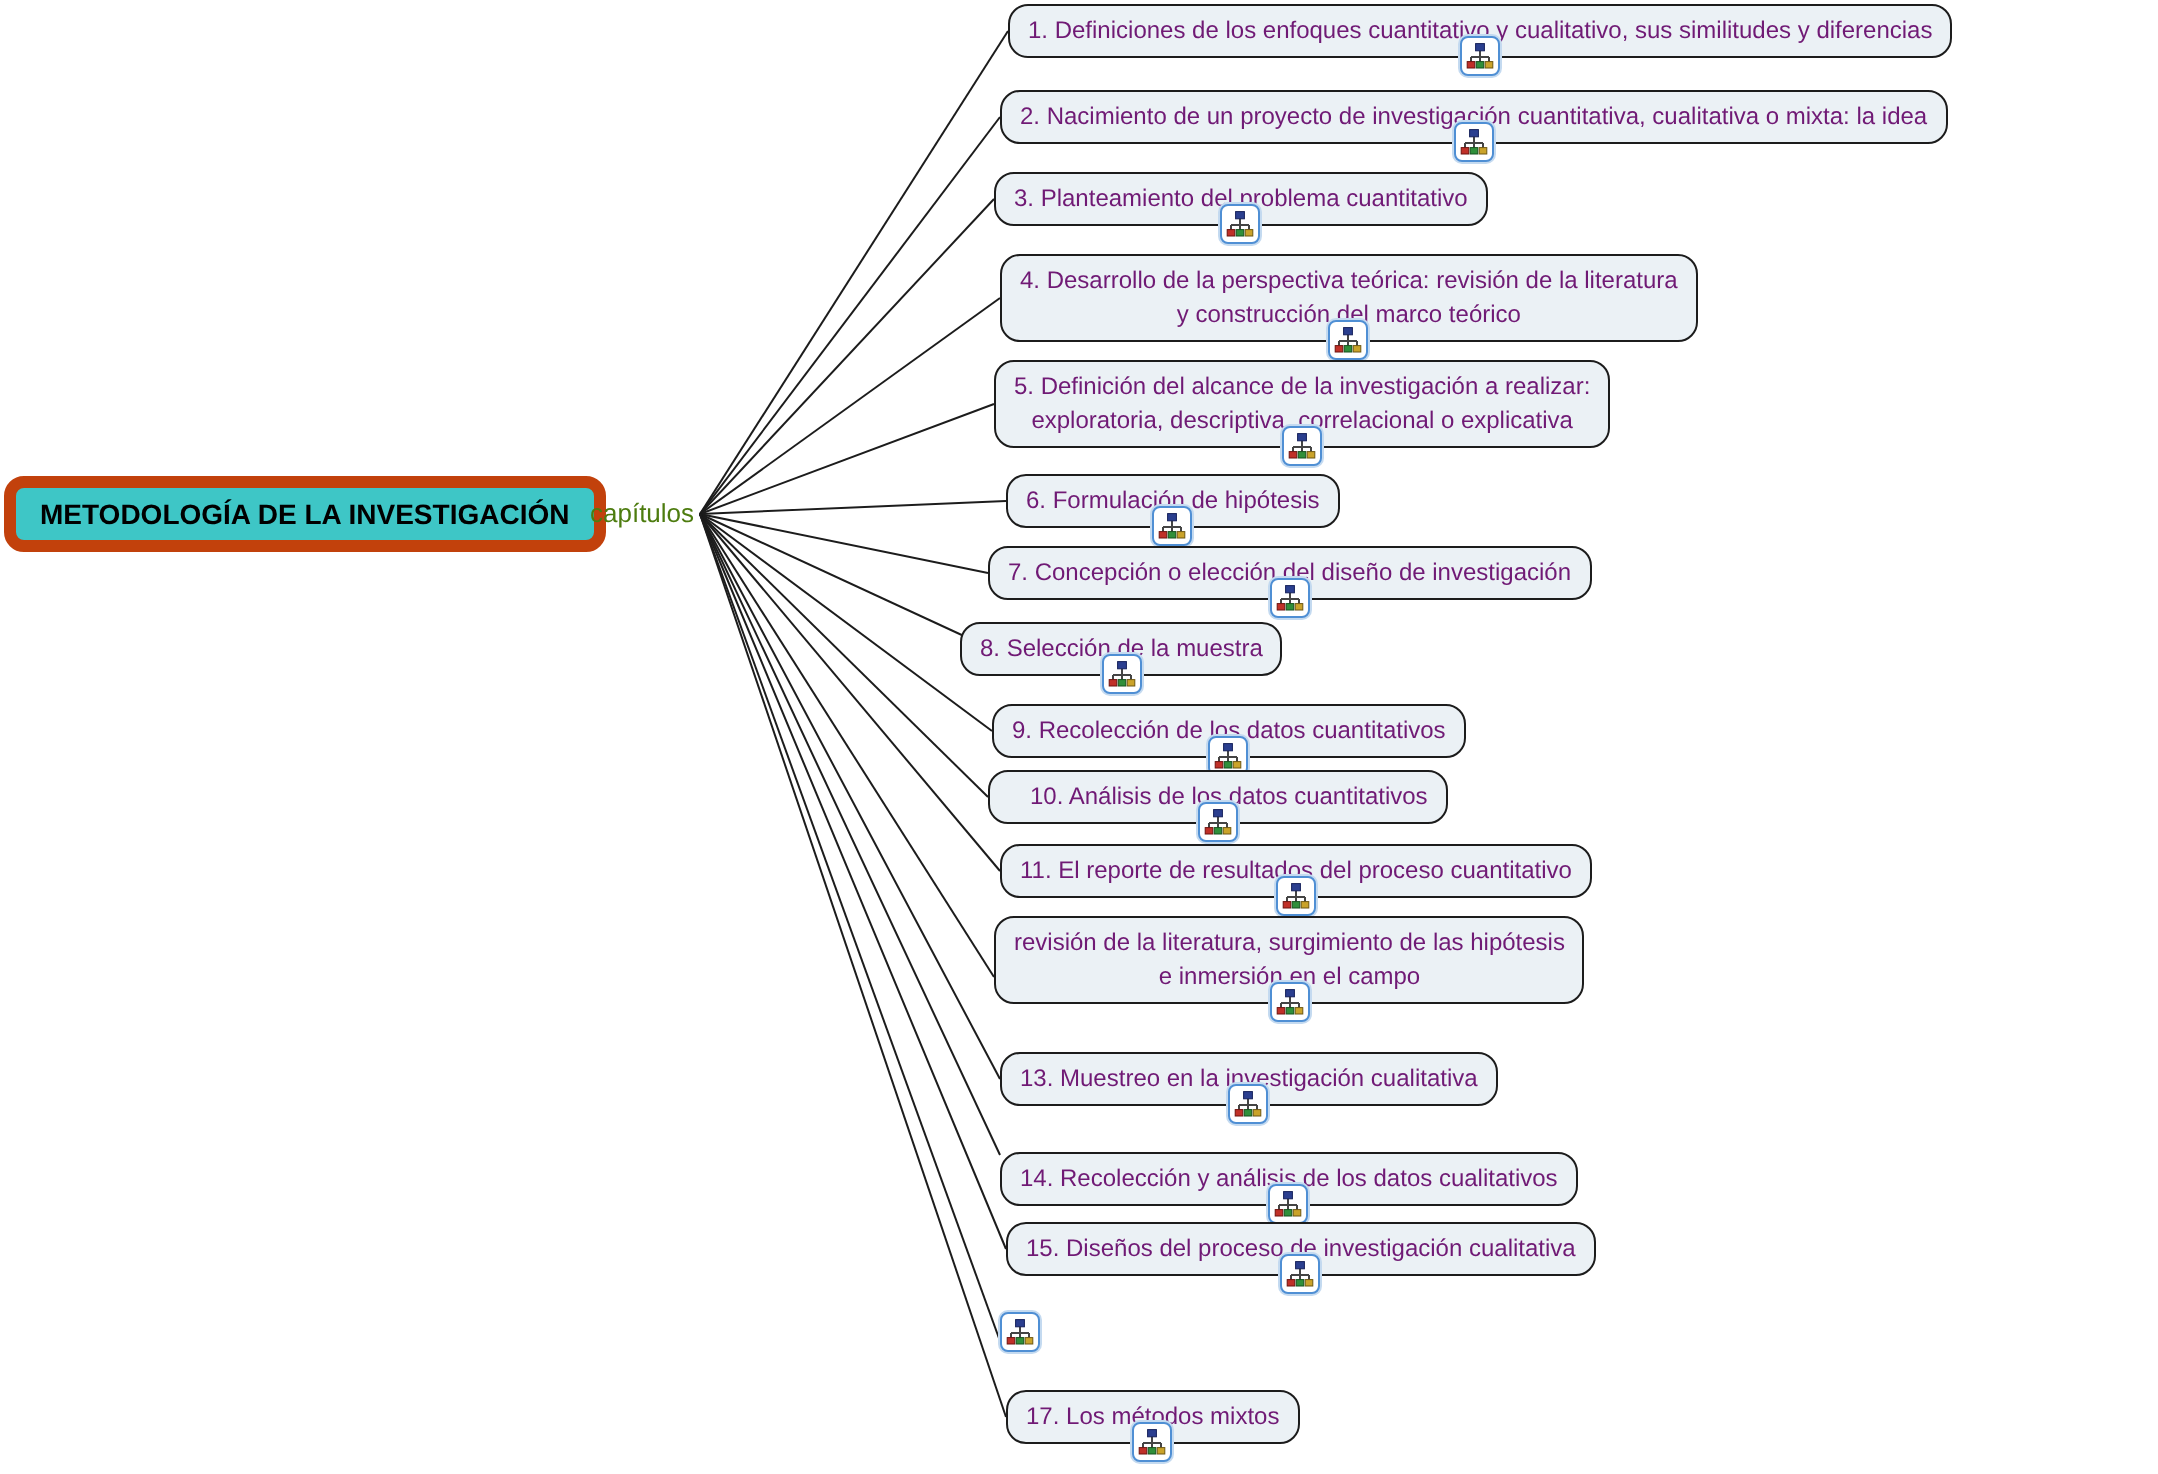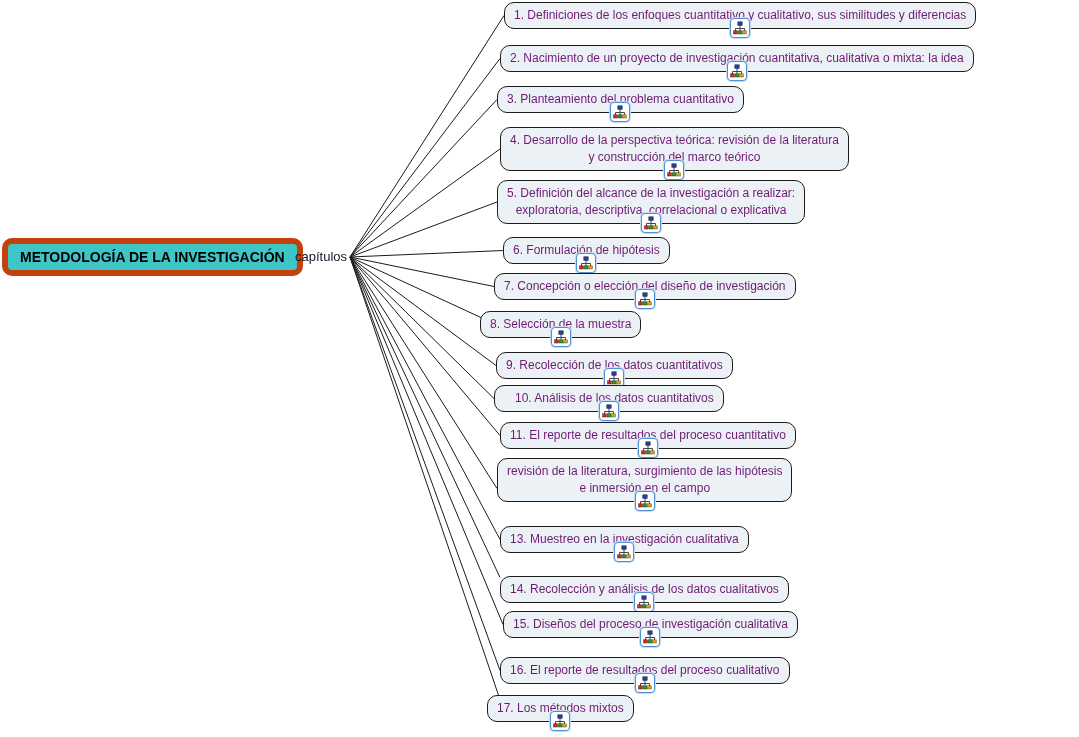--- a/index.html
+++ b/index.html
@@ -18,21 +18,21 @@
   svg.edges{position:absolute;left:0;top:0;pointer-events:none;}
   .root-node{
     position:absolute;left:2px;top:238px;
     background:var(--root-fill);
     border:6px solid #c2410c;border-radius:10px;
     padding:4px 12px;font-size:14px;font-weight:bold;color:#000;
     white-space:nowrap;line-height:18px;z-index:2;
   }
   .connector-label{
     position:absolute;left:294px;top:249px;
-    font-size:13px;color:#0f172a;line-height:16px;white-space:nowrap;z-index:2;
+    font-size:13px;color:#4d7c0f;line-height:16px;white-space:nowrap;z-index:2;
     padding:0 1px;
   }
   .node{
     position:absolute;
     background:var(--node-fill);
     border:1px solid var(--node-border);border-radius:10px;
     padding:4px 9px;z-index:2;
     color:#701a75;font-size:12px;line-height:17px;text-align:center;
   }
   .node-line{white-space:nowrap;}
@@ -250,32 +250,31 @@
           <svg viewBox="0 0 14 14" width="14" height="14" aria-hidden="true">
             <path d="M7 4.2 V7.5 M2.5 7.5 H11.5 M2.5 7.5 V9.9 M7 7.5 V9.9 M11.5 7.5 V9.9" stroke="#444" stroke-width="1" fill="none"></path>
             <rect x="4.8" y="0.8" width="4.4" height="3.6" fill="#2b3f8f" stroke="#15205a" stroke-width="0.5"></rect>
             <rect x="0.6" y="9.8" width="3.8" height="3.2" fill="#c03028" stroke="#6e130f" stroke-width="0.5"></rect>
             <rect x="5.1" y="9.8" width="3.8" height="3.2" fill="#2f8f3a" stroke="#15511d" stroke-width="0.5"></rect>
             <rect x="9.6" y="9.8" width="3.8" height="3.2" fill="#caa32a" stroke="#6e5712" stroke-width="0.5"></rect>
           </svg>
         </span>
       </div>
       <div class="node" style="left: 500px; top: 657px;">
-        <div class="node-line">16. El reporte de resultados del proceso cualitativo</div>
-        <span class="child-icon">
-          <svg viewBox="0 0 14 14" width="14" height="14" aria-hidden="true">
-            <path d="M7 4.2 V7.5 M2.5 7.5 H11.5 M2.5 7.5 V9.9 M7 7.5 V9.9 M11.5 7.5 V9.9" stroke="#444" stroke-width="1" fill="none"></path>
-            <rect x="4.8" y="0.8" width="4.4" height="3.6" fill="#2b3f8f" stroke="#15205a" stroke-width="0.5"></rect>
-            <rect x="0.6" y="9.8" width="3.8" height="3.2" fill="#c03028" stroke="#6e130f" stroke-width="0.5"></rect>
-            <rect x="5.1" y="9.8" width="3.8" height="3.2" fill="#2f8f3a" stroke="#15511d" stroke-width="0.5"></rect>
-            <rect x="9.6" y="9.8" width="3.8" height="3.2" fill="#caa32a" stroke="#6e5712" stroke-width="0.5"></rect>
-          </svg>
-        </span>
-      </div>
-      <div class="node" style="left: 487px; top: 695px;">
+        <span class="child-icon">
+          <svg viewBox="0 0 14 14" width="14" height="14" aria-hidden="true">
+            <path d="M7 4.2 V7.5 M2.5 7.5 H11.5 M2.5 7.5 V9.9 M7 7.5 V9.9 M11.5 7.5 V9.9" stroke="#444" stroke-width="1" fill="none"></path>
+            <rect x="4.8" y="0.8" width="4.4" height="3.6" fill="#2b3f8f" stroke="#15205a" stroke-width="0.5"></rect>
+            <rect x="0.6" y="9.8" width="3.8" height="3.2" fill="#c03028" stroke="#6e130f" stroke-width="0.5"></rect>
+            <rect x="5.1" y="9.8" width="3.8" height="3.2" fill="#2f8f3a" stroke="#15511d" stroke-width="0.5"></rect>
+            <rect x="9.6" y="9.8" width="3.8" height="3.2" fill="#caa32a" stroke="#6e5712" stroke-width="0.5"></rect>
+          </svg>
+        </span>
+      </div>
+      <div class="node" style="left: 503px; top: 695px;">
         <div class="node-line">17. Los métodos mixtos</div>
         <span class="child-icon">
           <svg viewBox="0 0 14 14" width="14" height="14" aria-hidden="true">
             <path d="M7 4.2 V7.5 M2.5 7.5 H11.5 M2.5 7.5 V9.9 M7 7.5 V9.9 M11.5 7.5 V9.9" stroke="#444" stroke-width="1" fill="none"></path>
             <rect x="4.8" y="0.8" width="4.4" height="3.6" fill="#2b3f8f" stroke="#15205a" stroke-width="0.5"></rect>
             <rect x="0.6" y="9.8" width="3.8" height="3.2" fill="#c03028" stroke="#6e130f" stroke-width="0.5"></rect>
             <rect x="5.1" y="9.8" width="3.8" height="3.2" fill="#2f8f3a" stroke="#15511d" stroke-width="0.5"></rect>
             <rect x="9.6" y="9.8" width="3.8" height="3.2" fill="#caa32a" stroke="#6e5712" stroke-width="0.5"></rect>
           </svg>
         </span>

